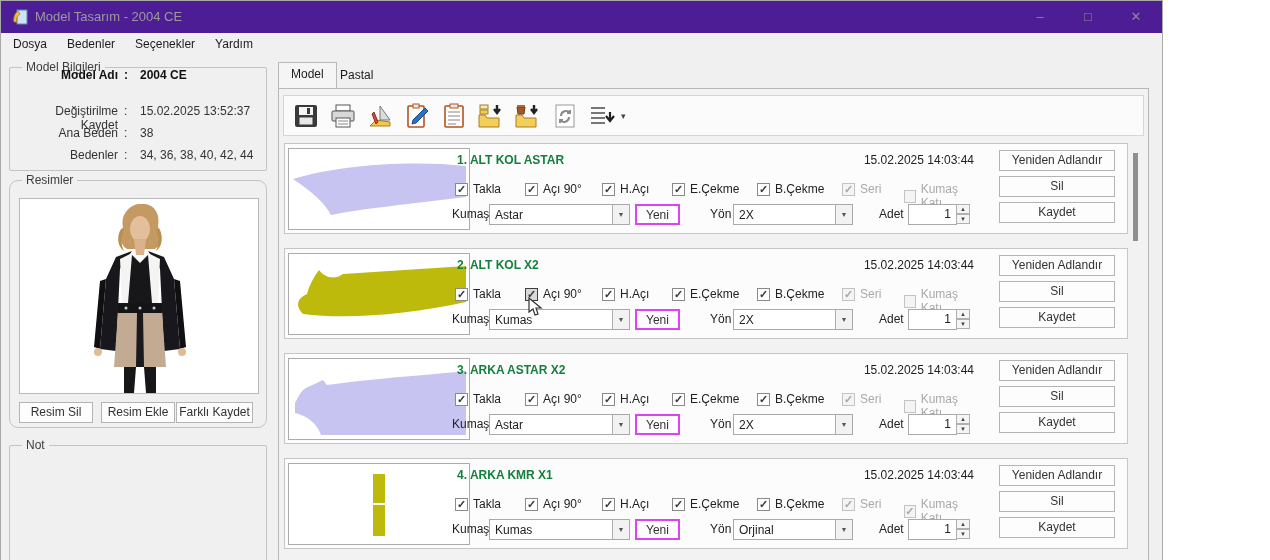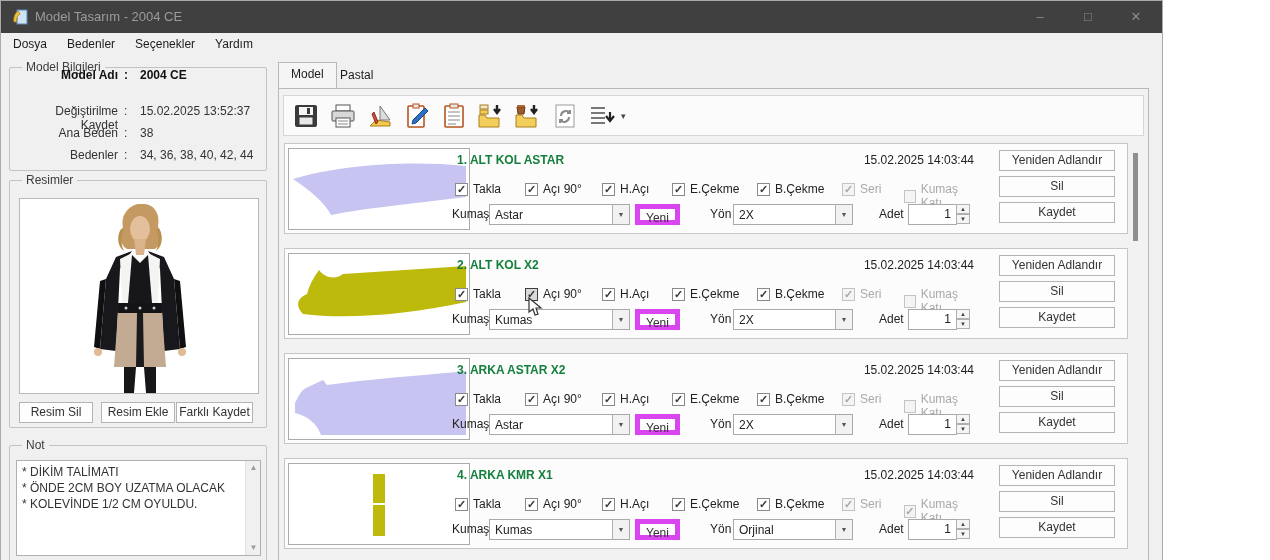--- a/index.html
+++ b/index.html
@@ -1,21 +1,21 @@
 <!DOCTYPE html>
 <html><head>
 <meta charset="utf-8">
 <style>
   * { margin:0; padding:0; box-sizing:border-box; }
   html,body { width:1270px; height:560px; overflow:hidden; background:#ffffff;
     font-family:"Liberation Sans", sans-serif; font-size:12px; color:#222; }
   .window { position:absolute; left:0; top:0; width:1163px; height:566px;
     background:#f0f0f0; border:1px solid #a9a9a9; border-bottom:none; }
   
-  .titlebar { position:absolute; left:0; top:0; width:100%; height:32px; background:#404040; }
+  .titlebar { position:absolute; left:0; top:0; width:100%; height:32px; background:#4c1d95; }
   .app-icon { position:absolute; left:10px; top:7px; width:18px; height:18px; }
   .title-text { position:absolute; left:34px; top:8px; font-size:13px; color:#9b9b9b; }
   .win-btn { position:absolute; top:0; width:46px; height:32px; text-align:center;
     line-height:32px; color:#8c8c8c; font-size:13px; }
   .btn-min { left:1016px; } .btn-max { left:1064px; } .btn-close { left:1112px; }
   
   .menubar { position:absolute; left:2px; top:32px; width:100%; height:24px; display:flex; }
   .menu-item { padding:4px 10px; color:#1c1c1c;text-align:right; }
   
   .groupbox { position:absolute; border:1px solid #c3c3c3; border-radius:2px; }
@@ -64,21 +64,21 @@
   .cb-item.disabled .cb-box { border-color:#c3c3c3; background:#f4f4f4; color:#a9a9a9; }
   .cb-item.disabled .cb-label { color:#a9a9a9; }
   .cb-label { color:#222; }
   .ctrl-row { position:absolute; left:0; top:60px; width:100%; height:21px; }
   .fld-label { position:absolute; top:3px; color:#222; }
   .combo { position:absolute; top:0; height:21px; background:#fff; border:1px solid #a9a9a9; }
   .combo-val { position:absolute; left:5px; top:3px; color:#222; }
   .combo-arrow { position:absolute; right:0; top:0; width:17px; height:19px; background:#f2f2f2;
     border-left:1px solid #b0b0b0; text-align:center; font-size:7px; line-height:19px; color:#555; }
   .yeni-btn { position:absolute; left:350px; top:0; width:45px; height:21px; background:#fdfdfd;
-    border:5px solid #d946ef; text-align:center; line-height:19px; color:#333; }
+    border:2px solid #d946ef; text-align:center; line-height:19px; color:#333; }
   .numbox { position:absolute; left:623px; top:0; width:49px; height:21px; background:#fff;
     border:1px solid #a9a9a9; text-align:right; padding-right:5px; line-height:19px; }
   .spinner { position:absolute; left:671px; top:0; width:14px; height:21px; }
   .spin-btn { position:absolute; left:0; width:14px; height:10px; background:#f5f5f5;
     border:1px solid #b0b0b0; font-size:6px; color:#444; text-align:center; line-height:9px; }
   .list-scroll-thumb { position:absolute; left:1132px; top:152px; width:5px; height:88px; background:#8f8f8f; }
   .cursor { position:absolute; left:527px; top:297px; z-index:50; }
 </style>
 </head>
 <body>
@@ -120,21 +120,21 @@
       <span class="mi-colon">:</span>
       <span class="mi-value">38</span>
     </div>
     <div class="mi-row" style="top:80px;">
       <span class="mi-label">Bedenler</span>
       <span class="mi-colon">:</span>
       <span class="mi-value">34, 36, 38, 40, 42, 44</span>
     </div>
   </div>
 
-  <div class="groupbox" style="left:8px; top:179px; width:258px; height:248px;">
+  <div class="groupbox" style="left:8px; top:179px; width:258px; height:248px;border-radius:9px;">
     <span class="legend">Resimler</span>
     <div class="photo-box">
       <svg width="238" height="194" viewBox="0 0 238 194">
         <rect x="0" y="0" width="238" height="194" fill="#ffffff"></rect>
 
         <path d="M103,28 C100,12 114,4 121,5 C132,4 141,12 138,28 C144,34 141,46 135,50 L107,50 C100,46 98,34 103,28 Z" fill="#c49a62"></path>
         <path d="M101,30 C96,38 98,48 104,52 C100,44 102,36 104,30 Z" fill="#b8904f"></path>
         <path d="M139,30 C144,38 142,48 136,52 C140,44 138,36 136,30 Z" fill="#b8904f"></path>
 
         <ellipse cx="120" cy="30" rx="10" ry="13" fill="#e4bf9c"></ellipse>
@@ -165,29 +165,20 @@
         <path d="M124,168 L136,168 L136,194 L126,194 Z" fill="#17171a"></path>
       </svg>
     </div>
     <span class="small-btn" style="left:9px; top:221px; width:74px;">Resim Sil</span>
     <span class="small-btn" style="left:91px; top:221px; width:74px;">Resim Ekle</span>
     <span class="small-btn" style="left:166px; top:221px; width:77px;">Farklı Kaydet</span>
   </div>
 
   <div class="groupbox" style="left:8px; top:444px; width:258px; height:122px;">
     <span class="legend">Not</span>
-    <div class="not-area">
-      <div class="not-text">* DİKİM TALİMATI
-* ÖNDE 2CM BOY UZATMA OLACAK
-* KOLEVİNDE 1/2 CM OYULDU.</div>
-      <div class="vscroll">
-        <span class="vs-arrow" style="top:0;">▲</span>
-        <span class="vs-arrow" style="bottom:0;">▼</span>
-      </div>
-    </div>
   </div>
 
   <span class="tab active" style="left:277px; top:61px;">Model</span>
   <span class="tab" style="left:327px; top:63px;">Pastal</span>
   <div class="panel"></div>
 
   <div class="toolbar">
     <svg class="tb-icon" viewBox="0 0 28 28">
       <rect x="3" y="3" width="22" height="22" rx="2" fill="#3a3a3a"></rect>
       <rect x="7" y="5" width="14" height="8" fill="#f5f5f5"></rect>

